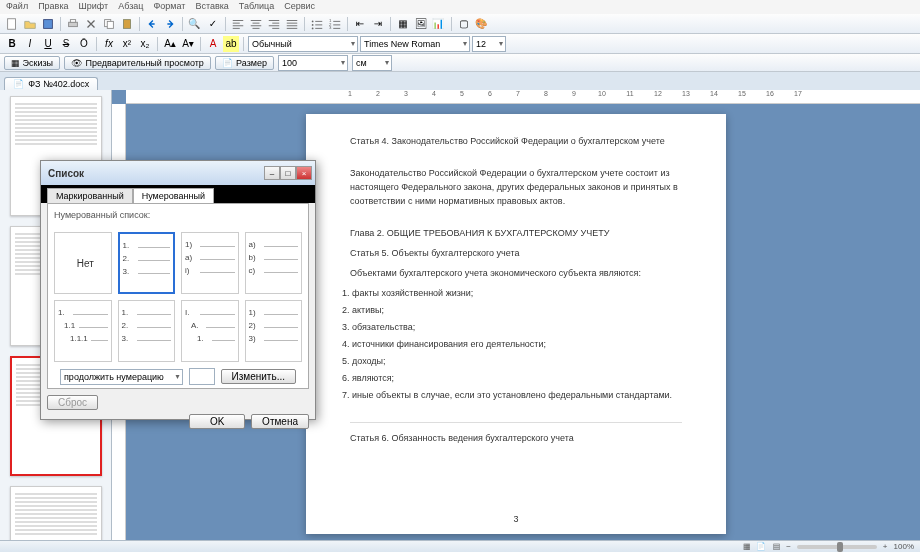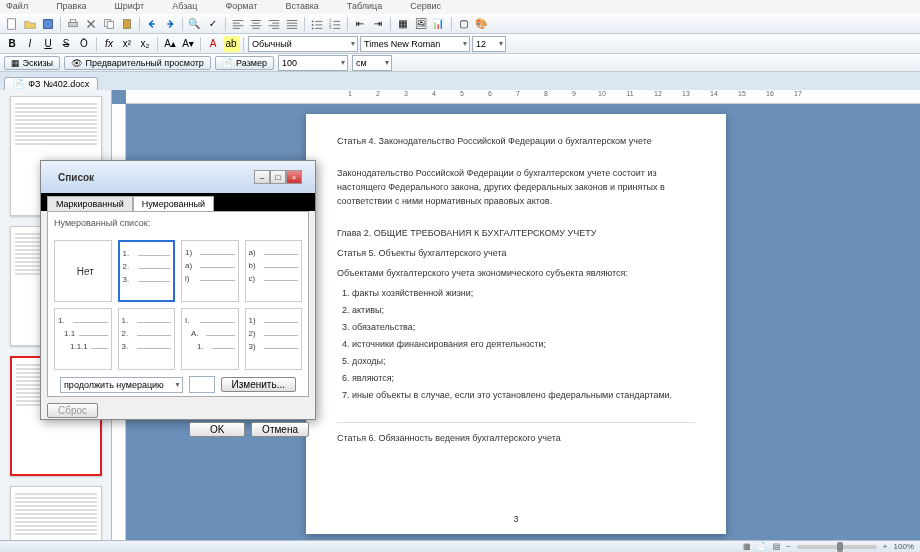--- a/index.html
+++ b/index.html
@@ -1,18 +1,18 @@
 <!DOCTYPE html>
 <html><head>
 <meta charset="utf-8">
 <style>
 * { margin:0; padding:0; box-sizing:border-box; font-family:Tahoma,Arial,sans-serif; }
 body { width:920px; height:552px; background:#e8f0f8; font-size:10px; overflow:hidden; position:relative; }
 
-.menubar { height:14px; background:#f5f5f5; padding:1px 6px; font-size:9px; color:#555; display:flex; gap:28px; }
+.menubar { height:14px; background:#f5f5f5; padding:1px 6px; font-size:9px; color:#555; display:flex; gap:10px; }
 .menubar span { cursor:default; }
 
 .toolbar { height:20px; background:linear-gradient(#fdfdfd,#e8eef5); border-bottom:1px solid #c0c8d0; display:flex; align-items:center; padding:0 4px; gap:2px; }
 .tbtn { width:16px; height:16px; display:inline-flex; align-items:center; justify-content:center; cursor:pointer; }
 .tbtn svg{width:14px;height:14px;}
 .sep { width:1px; height:14px; background:#c0c8d0; margin:0 2px; }
 
 .fmtbar { height:20px; background:linear-gradient(#fdfdfd,#e8eef5); border-bottom:1px solid #c0c8d0; display:flex; align-items:center; padding:0 4px; gap:2px; }
 .combo { height:16px; border:1px solid #a0b0c0; background:#fff; font-size:9px; padding:0 14px 0 3px; position:relative; display:inline-flex; align-items:center; }
 .combo::after{content:'▾'; position:absolute; right:2px; font-size:8px; color:#666;}
@@ -30,29 +30,29 @@
 .thumb.active{border:2px solid #e02020;}
 .thumblines div{height:2px; background:#ddd; margin:2px 0;}
 
 .docview { flex:1; overflow:auto; position:relative; }
 .ruler { height:14px; background:#fff; border-bottom:1px solid #ccc; font-size:7px; color:#666; position:relative; margin-left:14px;}
 .vruler{ width:14px; background:#fff; border-right:1px solid #ccc; position:absolute; left:0; top:14px; bottom:0;}
 .page { width:420px; background:#fff; margin:10px auto 20px; box-shadow:0 2px 8px rgba(0,0,0,.3); padding:14px 28px; font-family:'Times New Roman',serif; font-size:9px; line-height:14px; color:#333; min-height:420px; position:relative;}
 .page .pgnum{text-align:center; position:absolute; bottom:8px; left:0; right:0; font-size:9px;}
 .page ol{padding-left:18px; margin:4px 0;}
 .page li{margin:3px 0;}
-.page p{margin:6px 3px;}
+.page p{margin:6px 16px;}
 
 .statusbar { position:absolute; bottom:0; left:0; right:0; height:12px; background:linear-gradient(#f0f4f8,#dce6f0); border-top:1px solid #b0bcc8; display:flex; align-items:center; padding:0 6px; font-size:8px; color:#555; justify-content:flex-end; gap:6px;}
 .zoom-slider{width:80px; height:4px; background:#ccc; border-radius:2px; position:relative;}
 .zoom-slider .thumb-s{width:6px; height:10px; background:#888; position:absolute; left:50%; top:-3px; border-radius:2px;}
 
 
 .dialog { position:absolute; left:40px; top:160px; width:276px; height:260px; background:#f0f0f0; border:1px solid #888; box-shadow:2px 2px 10px rgba(0,0,0,.4); font-size:10px; z-index:10;}
-.dialog .titlebar{height:32px; background:linear-gradient(#eaf2fb,#c5d8ef); display:flex; align-items:center; justify-content:space-between; padding:0 13px;}
+.dialog .titlebar{height:24px; background:linear-gradient(#eaf2fb,#c5d8ef); display:flex; align-items:center; justify-content:space-between; padding:0 3px;}
 .dialog .titlebar .ttl{font-weight:bold; font-size:10px; color:#333; padding-left:4px;}
 .dialog .titlebar .wbtns{display:flex; gap:0;}
 .dialog .titlebar .wbtn{width:16px; height:14px; background:linear-gradient(#f8f8f8,#dcdcdc); border:1px solid #999; font-size:8px; display:flex; align-items:center; justify-content:center; cursor:pointer;}
 .dialog .titlebar .wbtn.close{background:linear-gradient(#e88,#c33); color:#fff;}
 .dialog .tabs{display:flex; background:#000000; padding:3px 6px 0;}
 .dialog .dtab{padding:2px 8px; border:1px solid #aaa; background:#e8e8e8; font-size:9px; cursor:pointer; border-bottom:none;}
 .dialog .dtab.active{background:#fff; position:relative; z-index:2;}
 .dialog .tabcontent{background:#fff; border:1px solid #aaa; margin:0 6px 6px; padding:6px; height:186px;}
 .dialog .label{font-size:9px; color:#555; margin-bottom:12px;}
 .dialog .grid{display:grid; grid-template-columns:repeat(4,1fr); gap:6px;}

